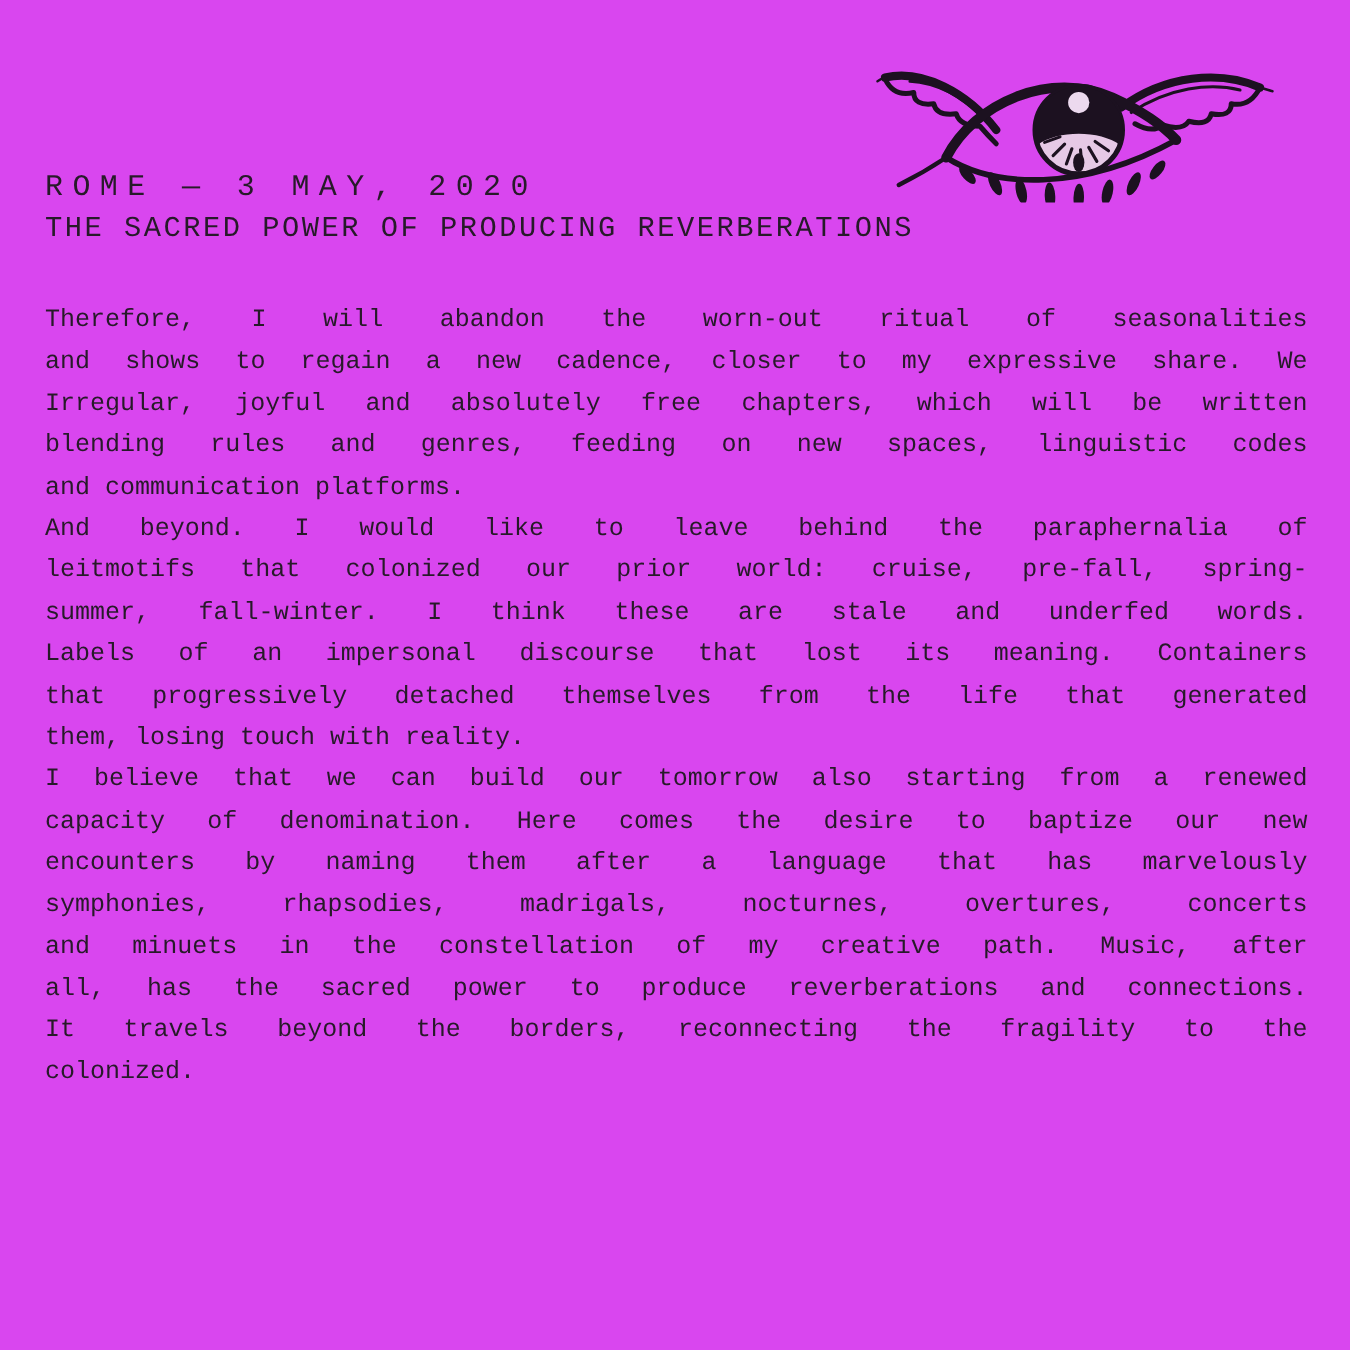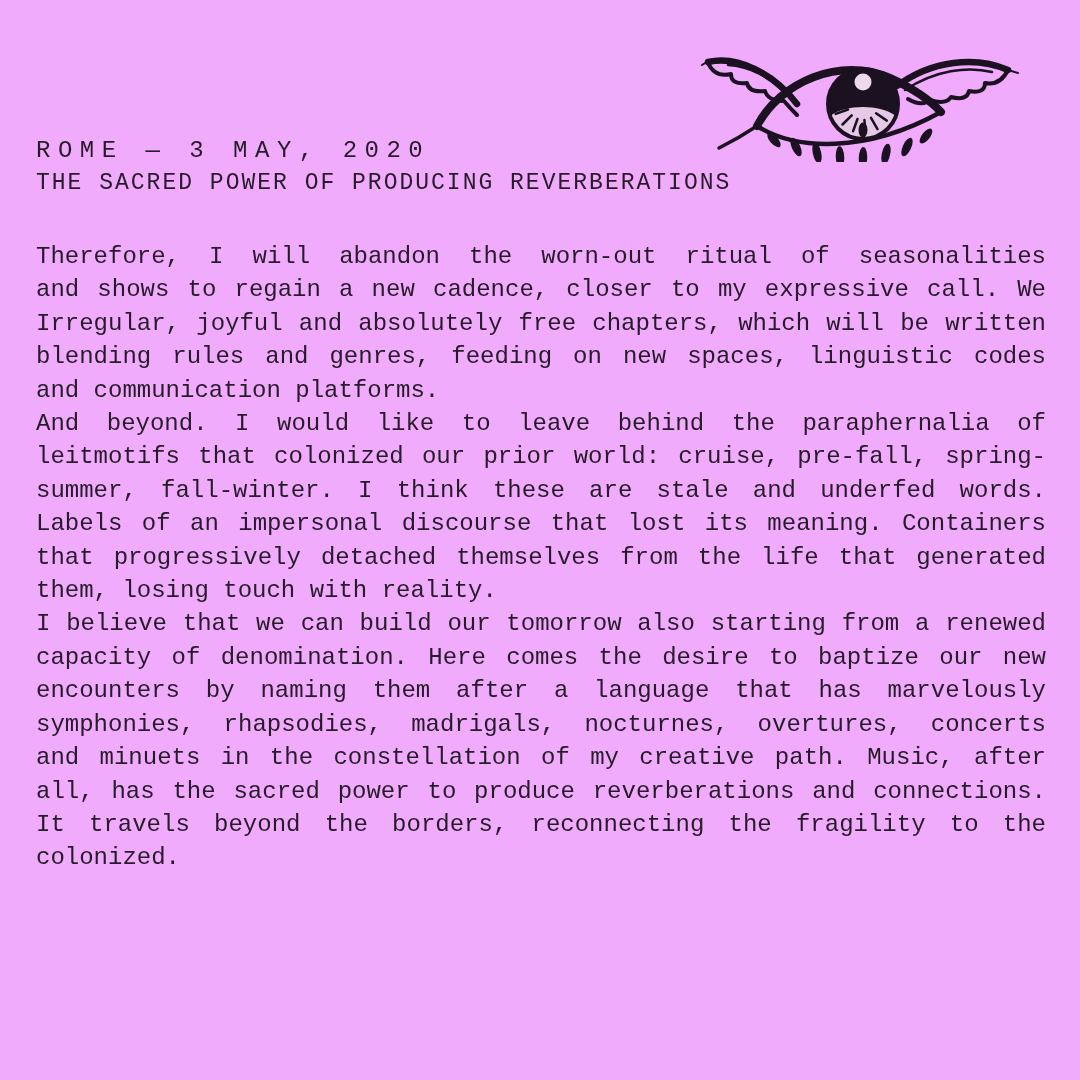--- a/index.html
+++ b/index.html
@@ -2,21 +2,21 @@
 <html><head>
 <meta charset="utf-8">
 <style>
   html, body { margin: 0; padding: 0; }
   body { background: #888; }
   .page {
     position: relative;
     width: 1080px;
     height: 1080px;
     margin: 0 auto;
-    background: #f0abfc;
+    background: #d946ef;
     overflow: hidden;
     font-family: "Liberation Mono", "DejaVu Sans Mono", monospace;
     color: #271a29;
   }
   .illustration {
     position: absolute;
     left: 700px;
     top: 40px;
     width: 320px;
     height: 122px;
@@ -37,21 +37,21 @@
     font-size: 23px;
     line-height: 33.4px;
     letter-spacing: 2px;
     white-space: nowrap;
   }
   .letter {
     position: absolute;
     left: 36px;
     top: 240px;
     width: 1010px;
-    font-size: 24px;
+    font-size: 20px;
     line-height: 33.4px;
   }
   .letter .para { margin: 0; }
   .letter .line {
     text-align: justify;
     text-align-last: justify;
   }
   .letter .line.last {
     text-align: right;
     text-align-last: left;
@@ -107,21 +107,21 @@
   </svg>
 
   <div class="header">
     <div class="dateline">ROME — 3 MAY, 2020</div>
     <div class="title">THE SACRED POWER OF PRODUCING REVERBERATIONS</div>
   </div>
 
   <div class="letter">
     <div class="para">
       <div class="line">Therefore, I will abandon the worn-out ritual of seasonalities</div>
-      <div class="line">and shows to regain a new cadence, closer to my expressive call. We</div>
+      <div class="line">and shows to regain a new cadence, closer to my expressive share. We</div>
       <div class="line">Irregular, joyful and absolutely free chapters, which will be written</div>
       <div class="line">blending rules and genres, feeding on new spaces, linguistic codes</div>
       <div class="line last">and communication platforms.</div>
     </div>
     <div class="para">
       <div class="line">And beyond. I would like to leave behind the paraphernalia of</div>
       <div class="line">leitmotifs that colonized our prior world: cruise, pre-fall, spring-</div>
       <div class="line">summer, fall-winter. I think these are stale and underfed words.</div>
       <div class="line">Labels of an impersonal discourse that lost its meaning. Containers</div>
       <div class="line">that progressively detached themselves from the life that generated</div>

